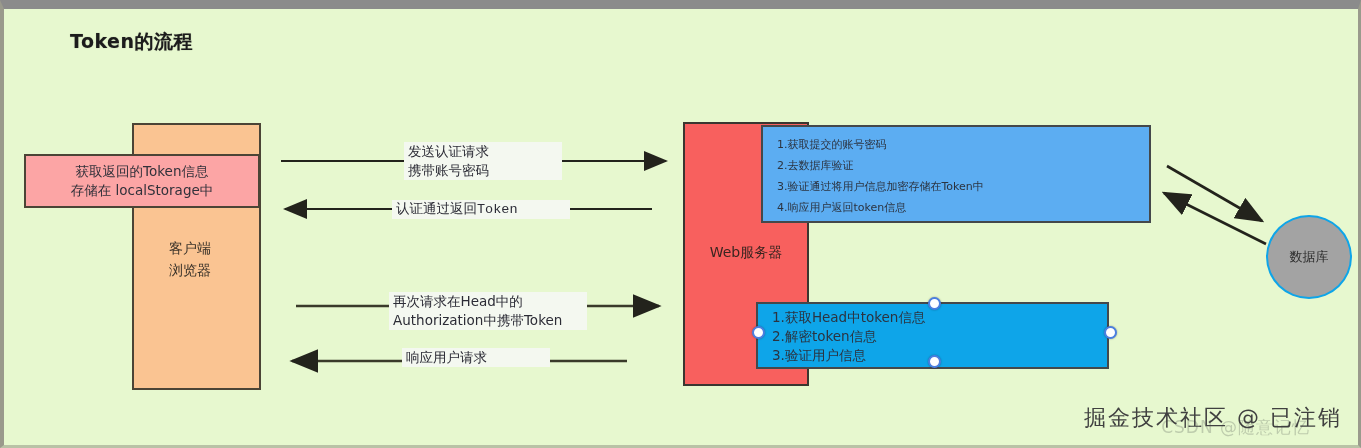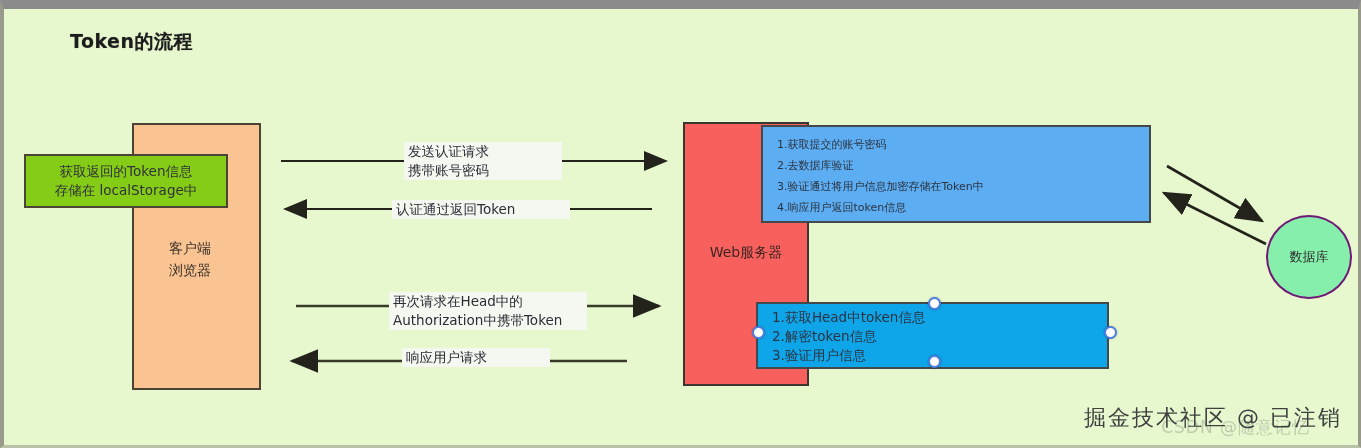--- a/index.html
+++ b/index.html
@@ -34,22 +34,22 @@
   .box{box-sizing:border-box;}
   .client-box{
     left:128px;top:114px;width:129px;height:267px;
     background:#fac492;border:2px solid #4b4436;
   }
   .client-label{
     left:128px;top:228px;width:116px;
     text-align:center;font-size:14px;color:#3a332a;line-height:22px;
   }
   .storage-box{
-    left:20px;top:145px;width:204px;height:54px;
-    background:#84cc16;border:2px solid #4b4436;
+    left:20px;top:145px;width:236px;height:54px;
+    background:#fca5a5;border:2px solid #4b4436;
     display:flex;align-items:center;justify-content:center;
   }
   .storage-text{
     font-size:13.5px;color:#31313a;text-align:center;line-height:19px;
   }
   .server-box{
     left:679px;top:113px;width:126px;height:264px;
     background:#f8605e;border:2px solid #3b3630;
   }
   .server-label{
@@ -72,30 +72,30 @@
   .verify-text{
     font-size:13.5px;color:#2b3340;line-height:19px;
   }
   .handle{
     width:9px;height:9px;border-radius:50%;
     background:#ffffff;border:2px solid #4b7fe0;
     box-shadow:0 0 2px rgba(0,0,0,.35);
   }
   .db-circle{
     left:1262px;top:206px;width:82px;height:80px;
-    background:#86efac;border:2px solid #701a75;border-radius:50%;
+    background:#a3a3a3;border:2px solid #0ea5e9;border-radius:50%;
     display:flex;align-items:center;justify-content:center;
   }
   .db-label{font-size:13px;color:#2c2c2c;}
   .arrow-label{
     font-size:13.5px;color:#2c2c36;text-align:left;line-height:19px;
     background:#f4f8f0;padding:0 4px;
   }
   .lbl1{left:400px;top:133px;width:150px;}
-  .lbl2{left:388px;top:191px;width:170px;}
+  .lbl2{left:388px;top:191px;width:170px;font-family:Liberation Mono, monospace;}
   .lbl3{left:385px;top:283px;width:190px;}
   .lbl4{left:398px;top:339px;width:140px;}
   .wm-main{
     right:16px;bottom:12px;
     font-size:22px;color:#404040;
     letter-spacing:2px;
     white-space:nowrap;
   }
   .wm-csdn{
     right:48px;bottom:6px;

